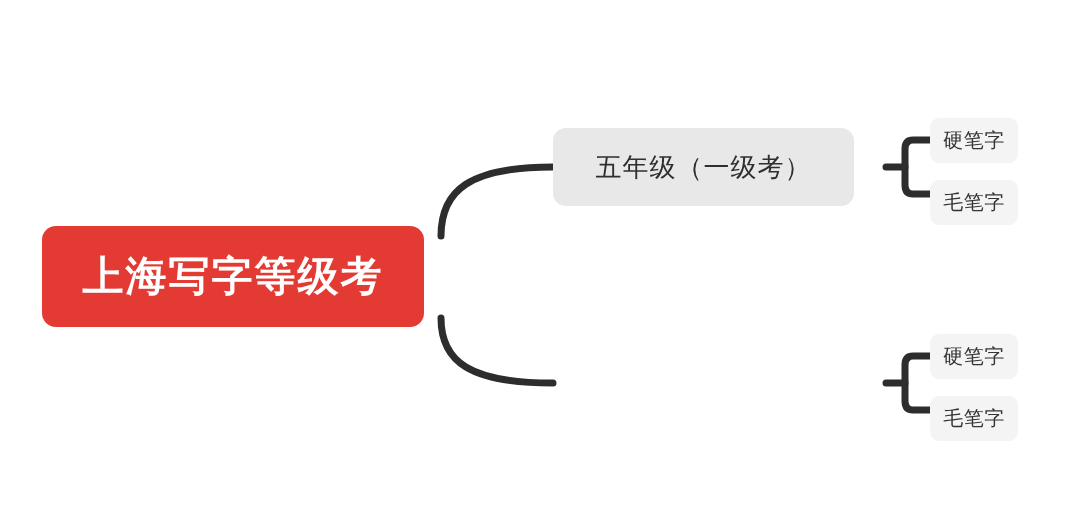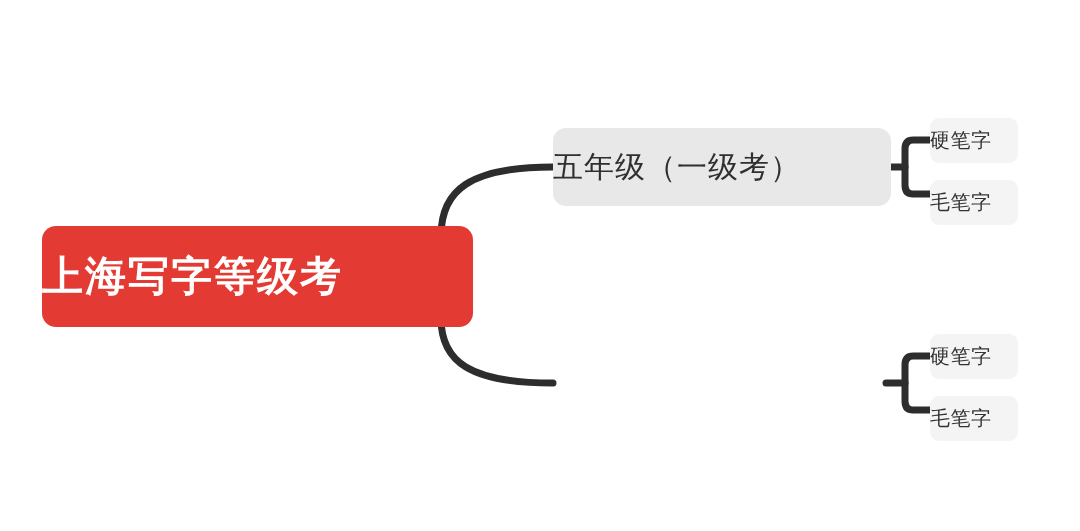--- a/index.html
+++ b/index.html
@@ -18,42 +18,43 @@
     position:absolute;
     left:0; top:0;
     width:1080px; height:531px;
     pointer-events:none;
   }
 
   .node {
     position:absolute;
     display:flex;
     align-items:center;
+    justify-content:center;
     white-space:nowrap;
   }
 
   
   .node-root {
     left:42px; top:226px;
-    width:431px; height:101px;
+    width:382px; height:101px;
     background:#e33b34;
     border-radius:14px;
     color:#ffffff;
     font-size:41px;
     font-weight:bold;
     letter-spacing:2px;
   }
 
   
   .node-branch {
-    width:338px; height:78px;
+    width:301px; height:78px;
     background:#e8e8e8;
     border-radius:13px;
     color:#2f2f2f;
-    font-size:30px;
+    font-size:26px;
     font-weight:normal;
     letter-spacing:1px;
   }
   .branch-1 { left:553px; top:128px; }
   .branch-2 { left:553px; top:344px; }
 
   
   .node-leaf {
     width:88px; height:45px;
     background:#f4f4f4;

